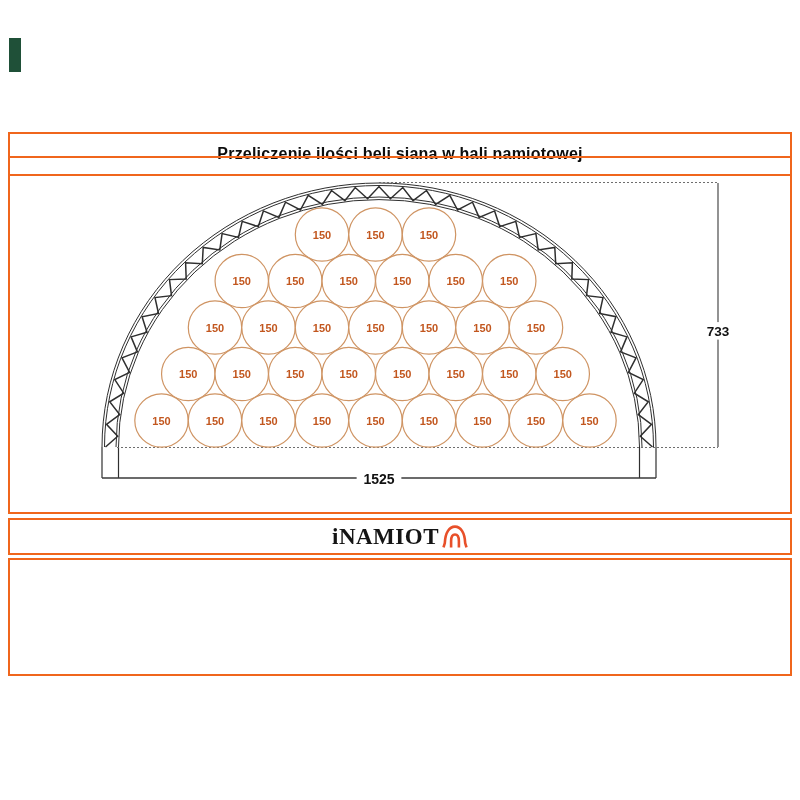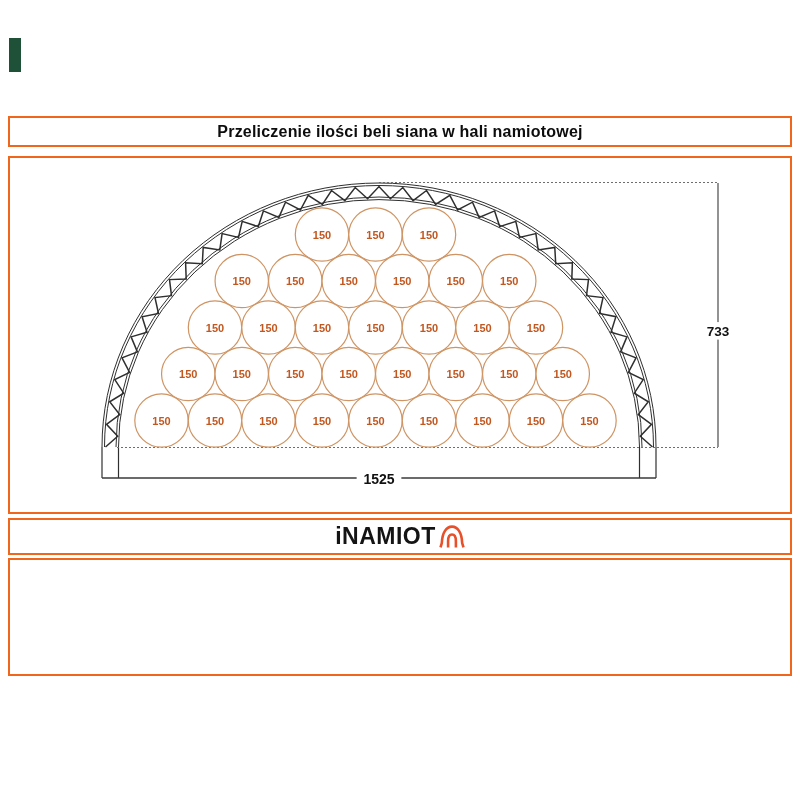--- a/index.html
+++ b/index.html
@@ -1,25 +1,25 @@
 <!DOCTYPE html>
 <html style="--accent: #f0661c;"><head>
 <meta charset="utf-8">
 <style>
   html,body{margin:0;padding:0;background:#fff;}
   #page{position:relative;width:800px;height:800px;background:#fff;overflow:hidden;
         font-family:"Liberation Sans",sans-serif;}
   #diagram-svg{position:absolute;left:0;top:0;width:800px;height:800px;}
   .obox{position:absolute;left:8px;width:784px;border:2px solid var(--accent,#f0661c);
         box-sizing:border-box;background:transparent;}
-  #title-bar{top:116px;height:31px;display:flex;align-items:center;justify-content:center;text-align:right;}
+  #title-bar{top:132px;height:44px;display:flex;align-items:center;justify-content:center;text-align:right;}
   #title-bar .ttl{font-size:16px;font-weight:bold;color:#0d0d0d;letter-spacing:.2px;}
   #main-box{top:156px;height:358px;}
   #logo-bar{top:518px;height:37px;display:flex;align-items:center;justify-content:center;gap:3px;}
-  #logo-text{font-family:Liberation Sans, sans-serif;font-weight:bold;font-size:23px;color:#141414;
+  #logo-text{font-family:Liberation Serif, serif;font-weight:bold;font-size:23px;color:#141414;
              letter-spacing:.5px;line-height:1;}
   #table-box{top:558px;height:118px;}
   #corner-marker{position:absolute;left:9px;top:38px;width:12px;height:34px;}
 </style>
 </head>
 <body>
 
 <div id="page">
 
   <div id="corner-marker" style="background: rgb(31, 80, 56);"></div>

